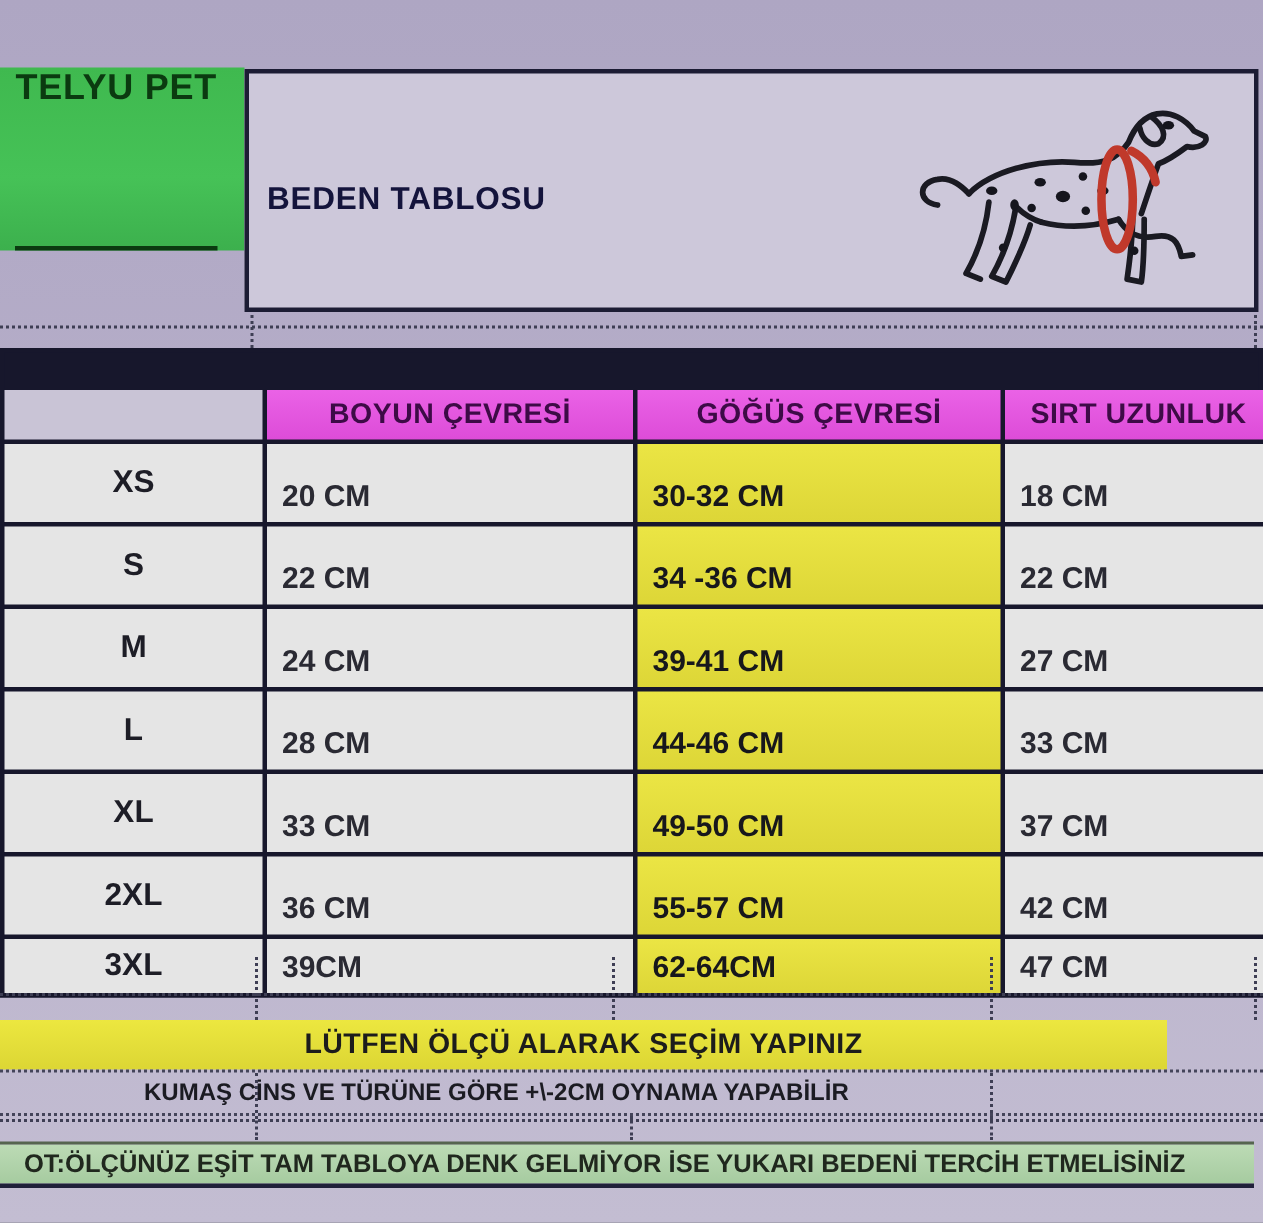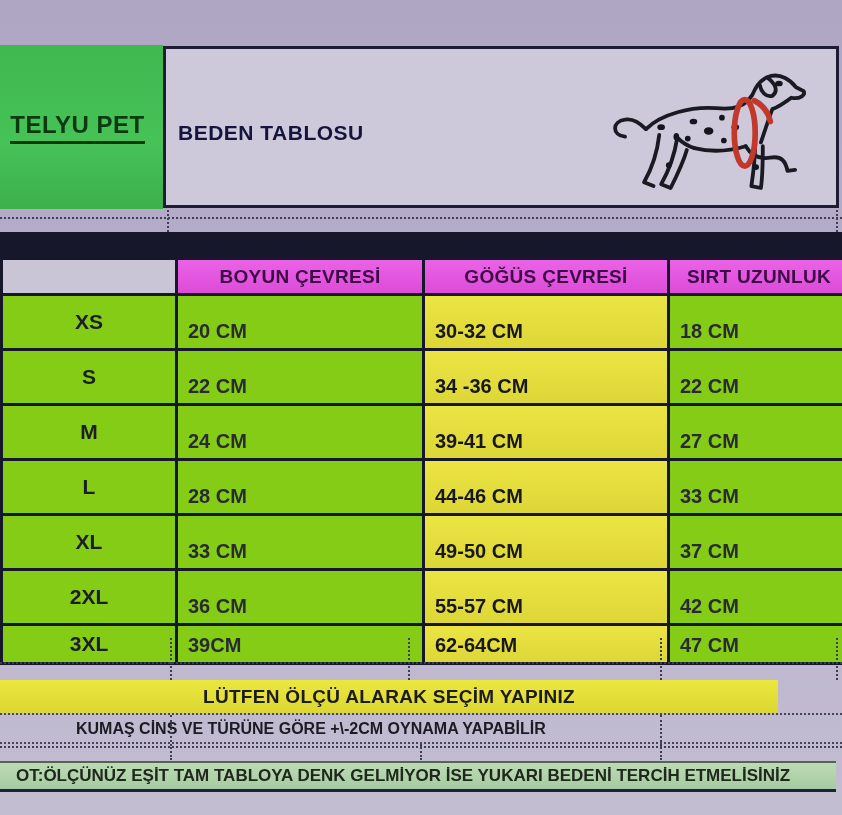--- a/index.html
+++ b/index.html
@@ -3,23 +3,23 @@
 <meta charset="utf-8">
 <style>
   html,body{margin:0;padding:0;}
   .stage{
     position:relative;width:842px;height:815px;overflow:hidden;
     background:linear-gradient(180deg,#aea6c3 0%,#b6aec9 40%,#c3bdd2 100%);
     font-family:"Liberation Sans",sans-serif;
   }
   
   .brand-box{
-    position:absolute;left:0;top:45px;width:163px;height:164px;
+    position:absolute;left:0;top:45px;width:163px;height:122px;
     background:linear-gradient(180deg,#3fb94f,#46c257 60%,#3cb04d);
-    display:flex;align-items:center;justify-content:center;
+    display:flex;justify-content:center;
   }
   .brand-text{
     font-weight:bold;font-size:24px;letter-spacing:.5px;color:#0b3a10;
     border-bottom:3px solid #0b3a10;padding-bottom:2px;white-space:nowrap;
     margin-left:-8px;
   }
   .title-box{
     position:absolute;left:163px;top:46px;width:676px;height:162px;
     background:#cdc8da;border:3px solid #1c1c34;box-sizing:border-box;
   }
@@ -31,21 +31,21 @@
   
   .dot-h{position:absolute;border-top:2px dotted #3e3e54;height:0;}
   .dot-v{position:absolute;border-left:2px dotted #3e3e54;width:0;}
   
   .size-table{
     position:absolute;left:0;top:232px;width:842px;
     display:grid;grid-template-columns:172px 244px 242px 178px;
     grid-template-rows:58px repeat(6,52px) 36px;
     background:#17172c;gap:3px;border:3px solid #17172c;box-sizing:border-box;
   }
-  .cell{background:#84cc16;display:flex;box-sizing:border-box;}
+  .cell{background:#e5e5e5;display:flex;box-sizing:border-box;}
   .cell.head{
     background:linear-gradient(180deg,#ea62e6,#dd4cd8);
     align-items:center;justify-content:center;
     font-weight:bold;font-size:19px;color:#3d0b46;letter-spacing:.3px;margin-top:25px;
   }
   .cell.head.blank{background:#c9c4d6;}
   .cell.size{
     align-items:center;justify-content:center;
     font-weight:bold;font-size:21px;color:#1d1d26;
   }
@@ -61,21 +61,21 @@
   .note-yellow{
     position:absolute;left:0;top:680px;width:778px;height:33px;
     background:linear-gradient(180deg,#ece73f,#dcd634);
     display:flex;align-items:center;justify-content:center;
     font-weight:bold;font-size:19px;color:#1c1c1c;letter-spacing:.3px;
   }
   .note-tolerance{
     position:absolute;left:0;top:713px;width:842px;height:31px;
     border-top:2px dotted #44445a;border-bottom:2px dotted #44445a;
     box-sizing:border-box;display:flex;align-items:center;
-    padding-left:76px;font-weight:bold;font-size:16px;color:#1b1b22;
+    padding-left:96px;font-weight:bold;font-size:16px;color:#1b1b22;
   }
   .note-green{
     position:absolute;left:0;top:761px;width:836px;height:31px;
     background:linear-gradient(180deg,#bcdbb5,#a6cba0);
     border-top:2px solid #55654f;border-bottom:3px solid #20203a;
     box-sizing:border-box;display:flex;align-items:center;
     padding-left:16px;font-weight:bold;font-size:17px;color:#20281e;
     white-space:nowrap;overflow:hidden;
   }
 </style>

